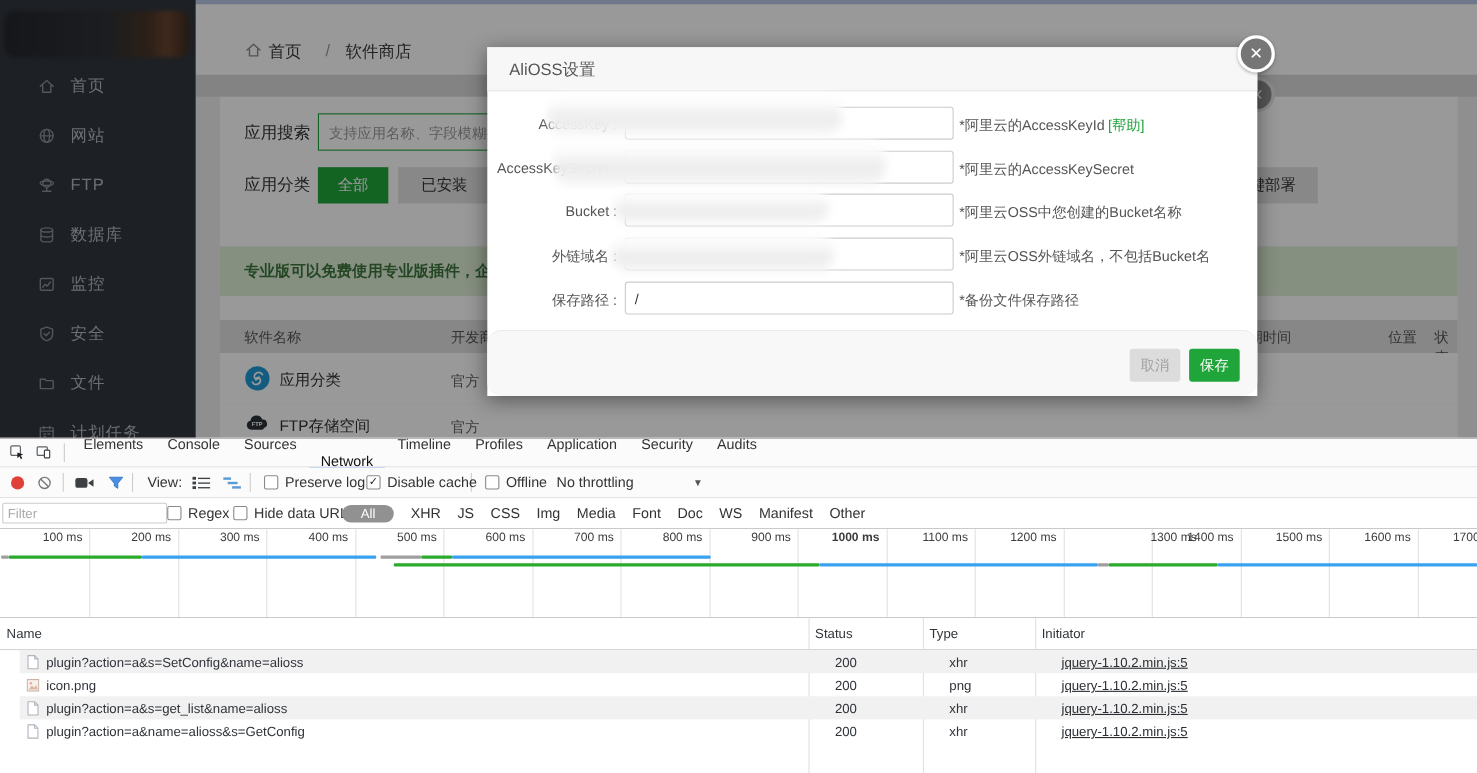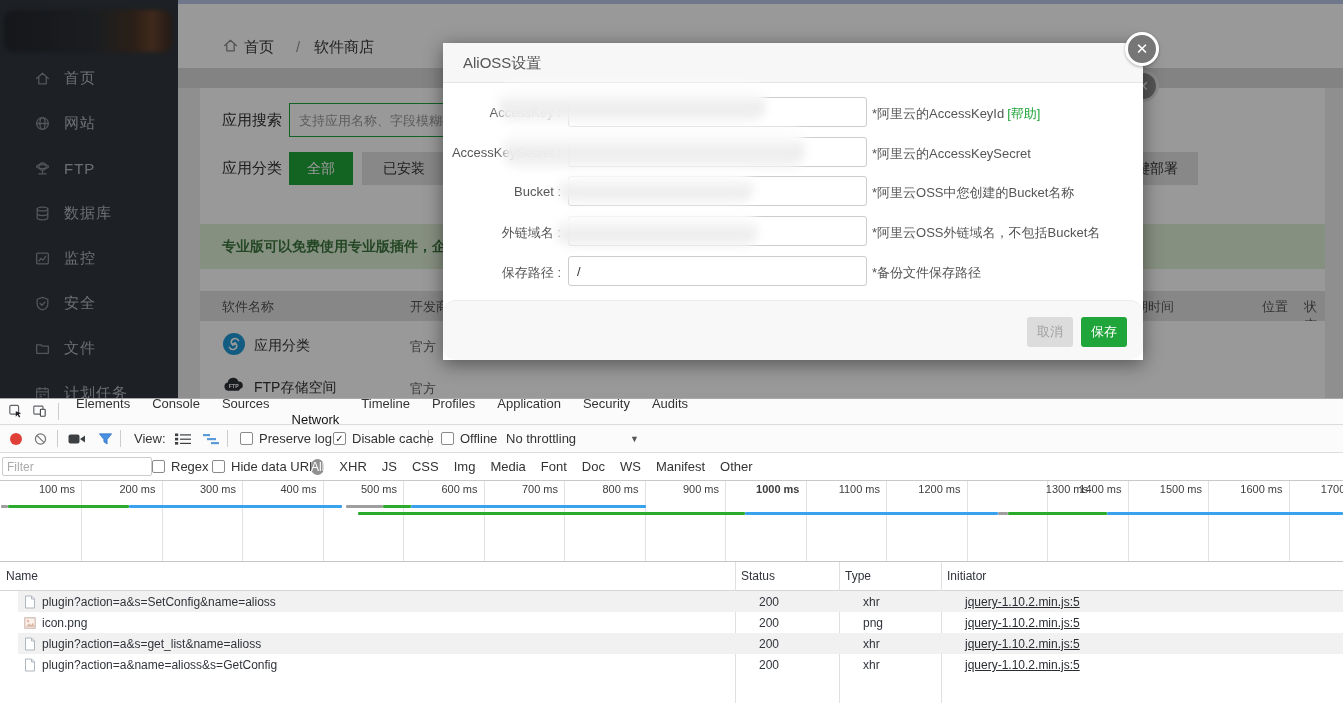--- a/index.html
+++ b/index.html
@@ -89,21 +89,21 @@
   #rec-dot{width:12px;height:12px;border-radius:50%;background:#e04038;}
   .cb{width:11px;height:11px;border:1px solid #8a8a8a;border-radius:2px;background:#fff;display:inline-flex;
      align-items:center;justify-content:center;font-size:10px;color:#222;cursor:pointer;}
   .cb-label{margin-left:6px;font-size:13px;color:#333;}
   #dt-filter{position:absolute;left:0;top:54px;width:100%;height:28px;background:#fff;border-bottom:1px solid #c9c9c9;
      box-sizing:border-box;}
   #filter-input{position:absolute;left:2px;top:4px;width:140px;height:17px;border:1px solid #ccc;border-radius:2px;
      font-size:12px;padding:0 4px;color:#333;outline:none;font-family:"Liberation Sans",sans-serif;}
   #filter-input::placeholder{color:#aaa;}
   .ftype{font-size:13px;color:#333;cursor:pointer;white-space:nowrap;}
-  .ftype.pill{background:#919191;color:#fff;border-radius:9px;padding:1px 0;font-size:12px;}
+  .ftype.pill{background:#919191;color:#fff;border-radius:9px;padding:1px 17px;font-size:12px;}
   #dt-timeline{position:absolute;left:0;top:82px;width:100%;height:81px;background:#fff;
      border-bottom:1px solid #c6c6c6;box-sizing:border-box;overflow:hidden;}
   .gridline{position:absolute;top:0;width:1px;height:80px;background:#e2e2e2;}
   .ticklabel{position:absolute;top:2px;width:70px;text-align:right;font-size:11px;color:#3c3c3c;}
   .seg{position:absolute;height:3px;border-radius:1px;}
   #dt-nethead{position:absolute;left:0;top:163px;width:100%;height:29px;background:#fff;
      border-bottom:1px solid #d6d6d6;box-sizing:border-box;}
   .nh{position:absolute;top:7px;font-size:12px;color:#30343a;}
   .colsep{position:absolute;top:163px;bottom:0;width:1px;background:#e0e0e0;}
   .net-row{position:absolute;left:0;width:100%;height:21px;cursor:pointer;margin-left:18px;}

